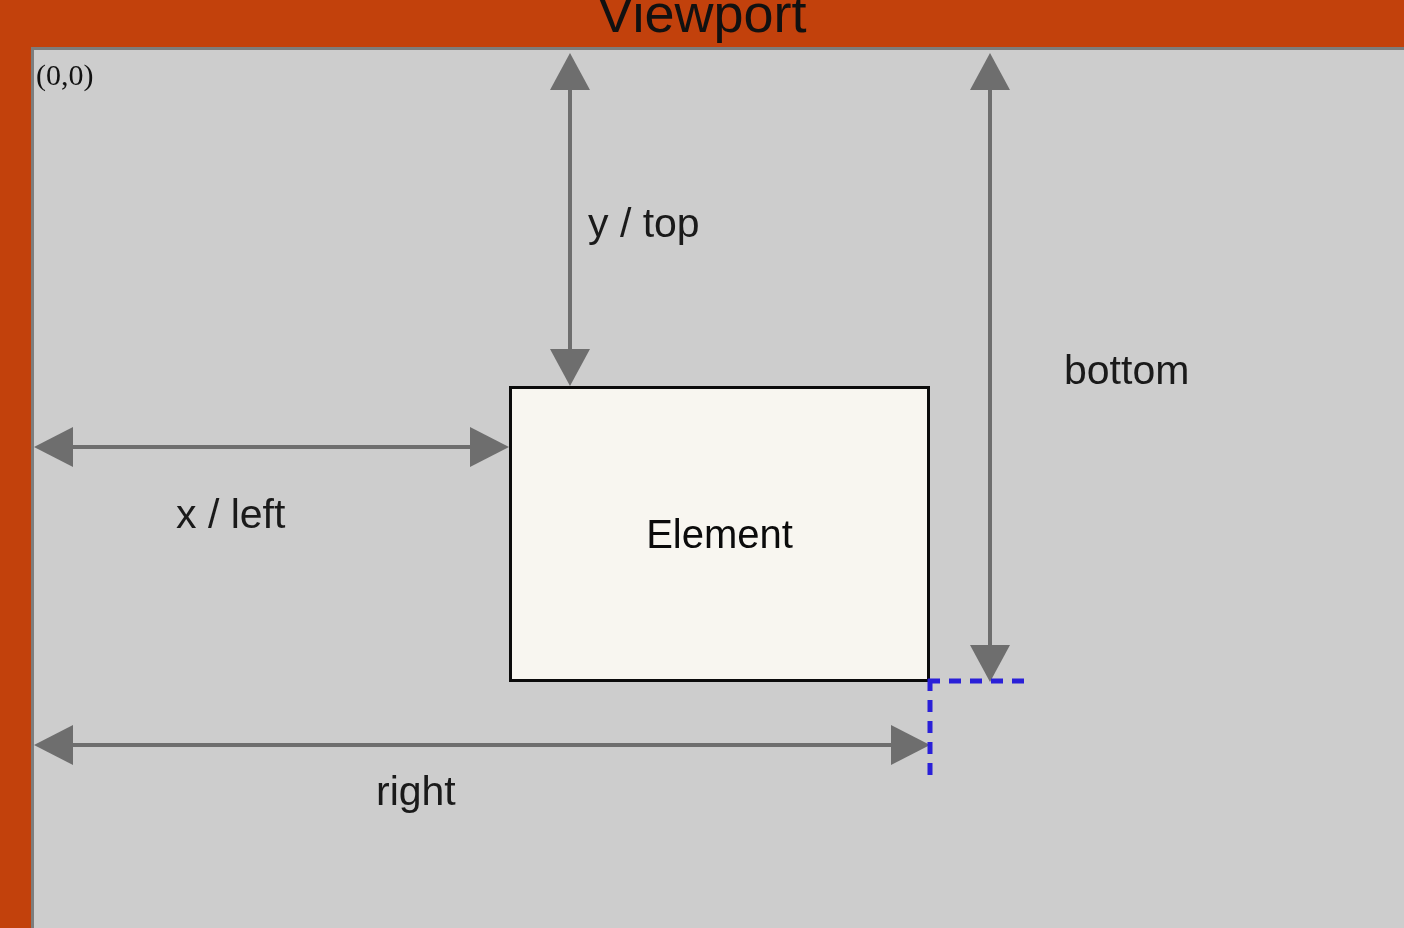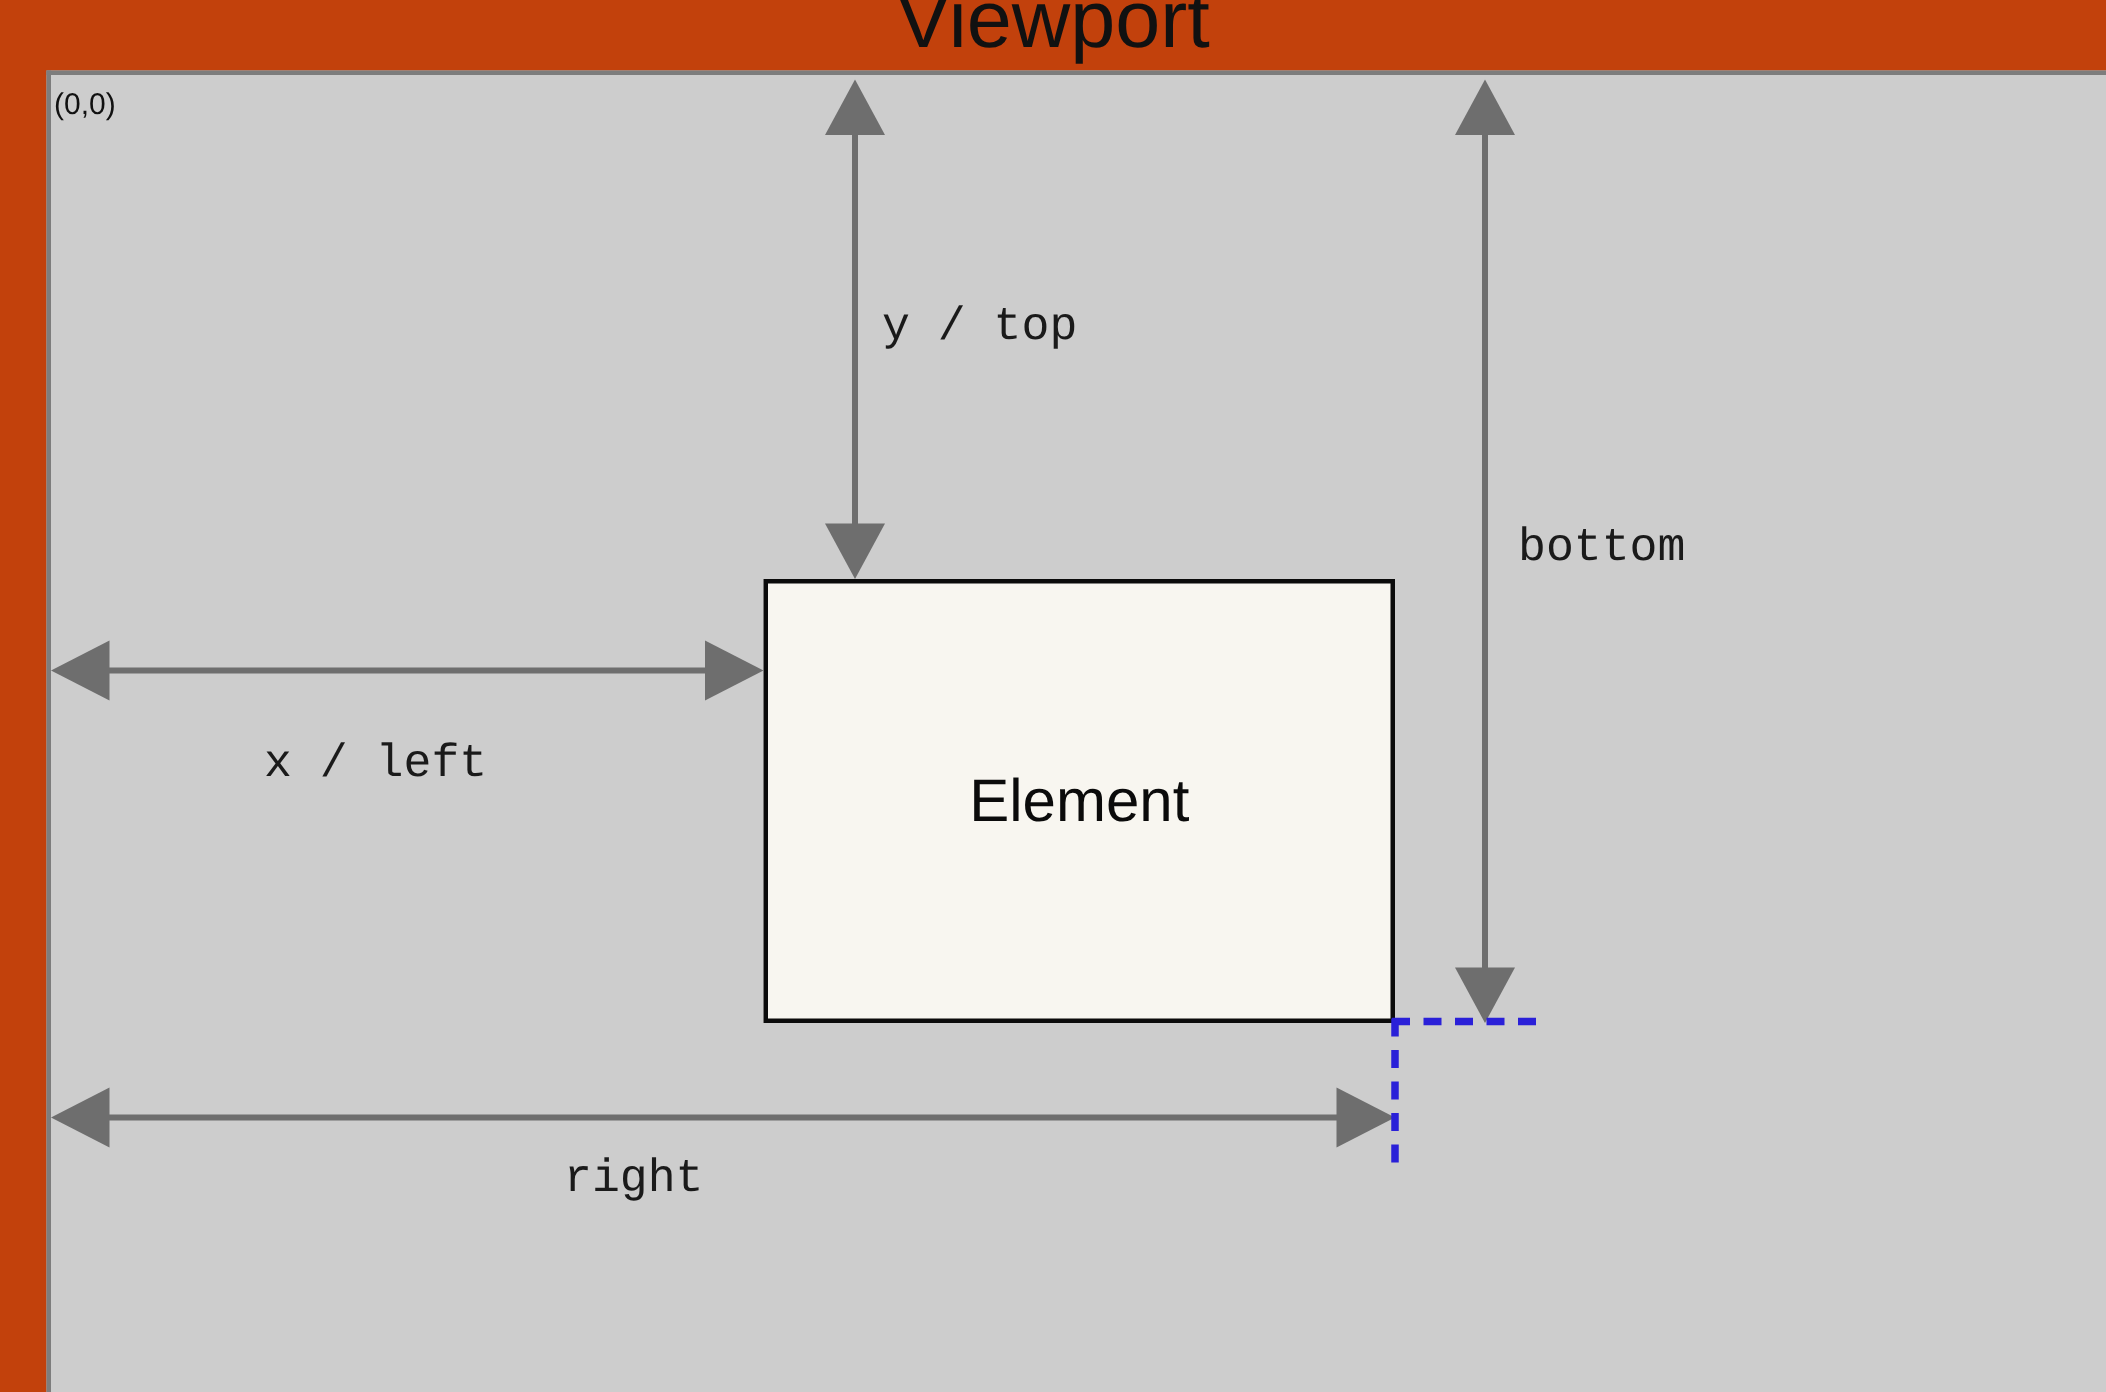--- a/index.html
+++ b/index.html
@@ -43,22 +43,22 @@
     background: #cdcdcd;
     border-left: 3px solid #7d7d7d;
     border-top: 3px solid #7d7d7d;
     box-sizing: border-box;
   }
 
   #origin-label {
     position: absolute;
     left: 36px;
     top: 60px;
-    font-family: Liberation Sans, sans-serif;
-    font-size: 20px;
+    font-family: Liberation Serif, serif;
+    font-size: 30px;
     color: #111111;
     line-height: 1;
     white-space: nowrap;
   }
 
   
   #element-box {
     position: absolute;
     left: 509px;
     top: 386px;
@@ -89,30 +89,30 @@
     left: 0;
     top: 0;
     width: 1404px;
     height: 928px;
     pointer-events: none;
   }
 
   
   .measure-label {
     position: absolute;
-    font-family: Liberation Mono, monospace;
-    font-size: 31px;
+    font-family: Liberation Sans, sans-serif;
+    font-size: 41px;
     color: #1a1a1a;
     line-height: 1;
     white-space: pre;
     letter-spacing: 0px;
   }
   #label-ytop    { left: 588px;  top: 203px; }
   #label-xleft   { left: 176px;  top: 473px; margin-top: 21px; }
-  #label-bottom  { left: 1012px; top: 350px; }
+  #label-bottom  { left: 1064px; top: 350px; }
   #label-right   { left: 376px;  top: 771px; }
 
   
   #watermark {
     position: absolute;
     left: 1129px;
     top: 862px;
     font-family: "DejaVu Sans", sans-serif;
     font-size: 26px;
     color: #c6c6c6;

